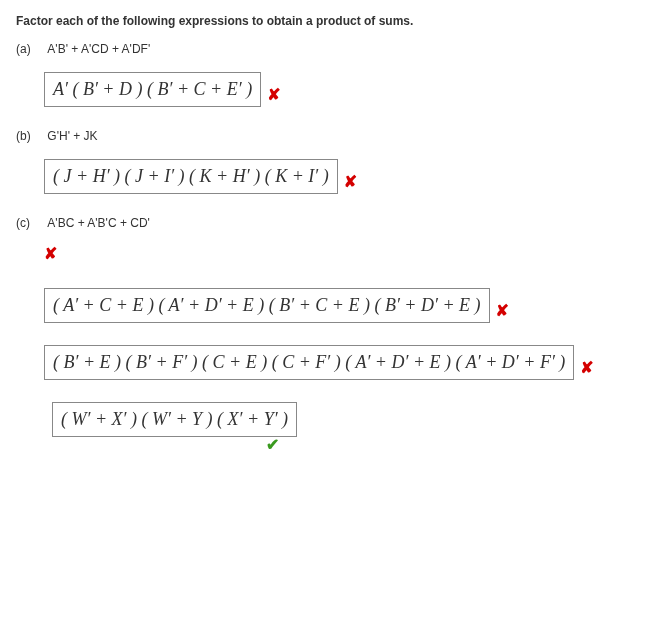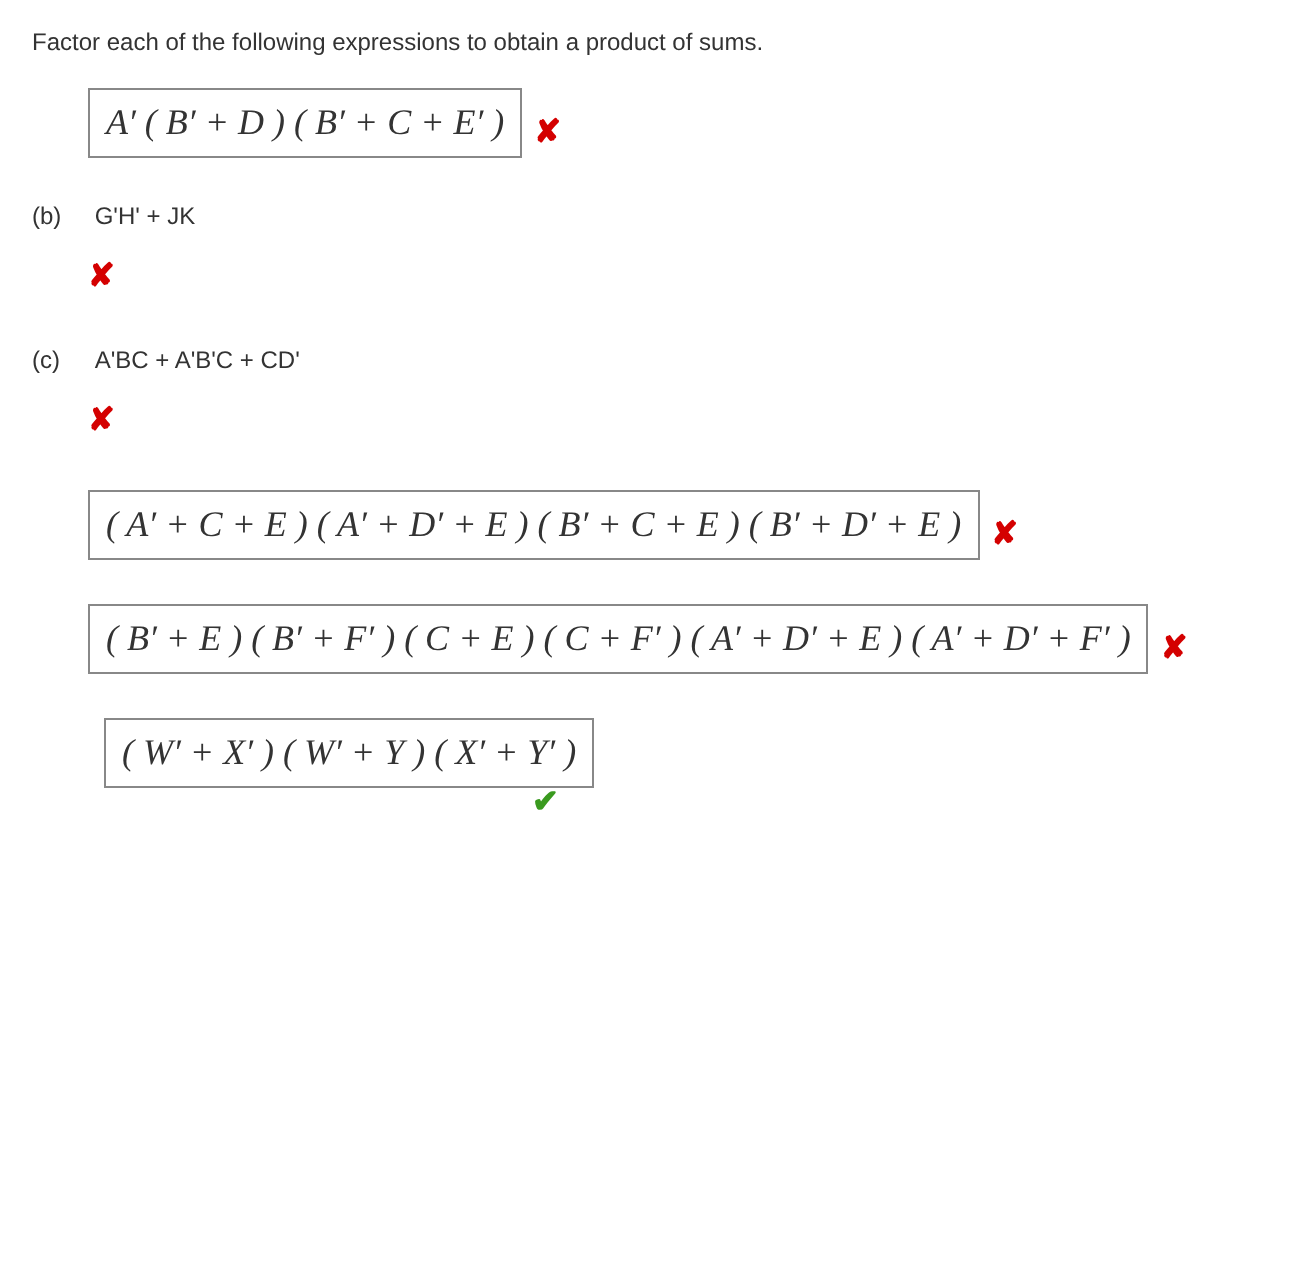--- a/index.html
+++ b/index.html
@@ -7,20 +7,21 @@
     font-size: 12px;
     color: #333;
     margin: 0;
     padding: 14px 16px;
     width: 648px;
     box-sizing: border-box;
     background: #fff;
   }
   .prompt {
     margin-bottom: 14px;
+    font-weight: bold;
   }
   .part {
     margin-bottom: 22px;
   }
   .part-header {
     margin-bottom: 6px;
   }
   .part-label {
     display: inline-block;
     width: 28px;
@@ -64,32 +65,37 @@
   .below-row {
     margin-left: 36px;
   }
 </style>
 </head>
 <body>
 
 <div class="prompt">Factor each of the following expressions to obtain a product of sums.</div>
 
 <div class="part">
+  <div class="part-header">
+    <span class="part-label">(a)</span>
+    <span class="part-expr">A'B' + A'CD + A'DF'</span>
+  </div>
   <div class="answer-row">
     <div class="answer-box">A′ ( B′ + D ) ( B′ + C + E′ )</div>
     <span class="mark wrong mark-wrapper-right">✘</span>
   </div>
 </div>
 
 <div class="part">
   <div class="part-header">
     <span class="part-label">(b)</span>
     <span class="part-expr">G'H' + JK</span>
   </div>
   <div class="answer-row">
+    <div class="answer-box">( J + H′ ) ( J + I′ ) ( K + H′ ) ( K + I′ )</div>
     <span class="mark wrong mark-wrapper-right">✘</span>
   </div>
 </div>
 
 <div class="part">
   <div class="part-header">
     <span class="part-label">(c)</span>
     <span class="part-expr">A'BC + A'B'C + CD'</span>
   </div>
   <div class="answer-row">

